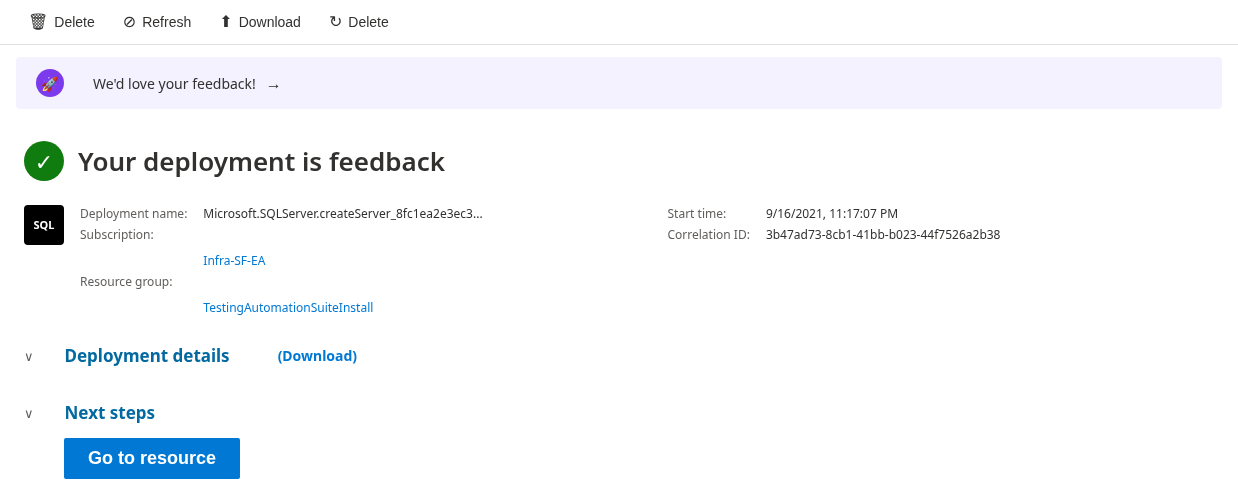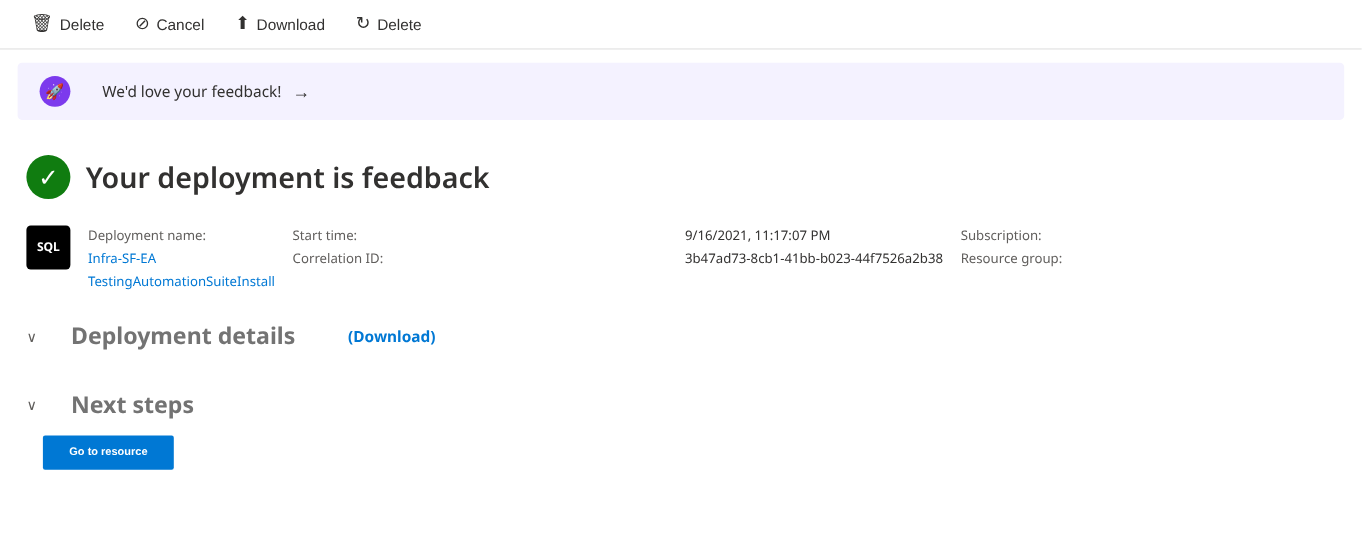--- a/index.html
+++ b/index.html
@@ -132,39 +132,40 @@
       color: #605e5c;
       white-space: nowrap;
     }
     .detail-value {
       color: #323130;
     }
     .detail-link {
       color: #0078d4;
       text-decoration: none;
       cursor: pointer;
+      margin-top: 26px;
     }
 
     
     .section-header {
       display: flex;
       align-items: center;
       gap: 8px;
       margin-bottom: 14px;
       cursor: pointer;
       font-size: 15px;
     }
     .section-header .chevron {
       font-size: 13px;
       color: #605e5c;
     }
     .section-title {
       font-weight: 700;
-      font-size: 21px;
-      color: #737373;
+      font-size: 17px;
+      color: #0369a1;
       padding-left: 23px;
     }
     .section-link {
       color: #0078d4;
       font-size: 14px;
       font-weight: 700;
       text-decoration: none;
       cursor: pointer;
       margin-left: 40px;
     }
@@ -180,37 +181,37 @@
       margin-bottom: 20px;
     }
 
     
     .go-to-resource-btn {
       background: #0078d4;
       color: white;
       border: none;
       border-radius: 2px;
       padding: 10px 24px;
-      font-size: 10px;
+      font-size: 18px;
       font-weight: 600;
       cursor: pointer;
-      margin-left: 15px;
+      margin-left: 40px;
     }
   </style>
 </head>
 <body>
 
 <div class="toolbar">
   <button class="toolbar-btn">
     <span class="icon">🗑</span>
     <span>Delete</span>
   </button>
   <button class="toolbar-btn">
     <span class="icon">⊘</span>
-    <span>Cancel</span>
+    <span>Refresh</span>
   </button>
   <button class="toolbar-btn">
     <span class="icon">⬆</span>
     <span>Download</span>
   </button>
   <button class="toolbar-btn">
     <span class="icon">↻</span>
     <span>Delete</span>
   </button>
 </div>
@@ -227,20 +228,21 @@
     <div class="success-icon">✓</div>
     <h1 class="success-title">Your deployment is feedback</h1>
   </div>
 
   <div class="deployment-info">
     <div class="sql-icon">
       <span>SQL</span>
     </div>
     <div class="deployment-details-grid">
       <span class="detail-label">Deployment name:</span>
+      <span class="detail-value">Microsoft.SQLServer.createServer_8fc1ea2e3ec3...</span>
       <span class="detail-label">Start time:</span>
       <span class="detail-value">9/16/2021, 11:17:07 PM</span>
 
       <span class="detail-label">Subscription:</span>
       <a class="detail-link">Infra-SF-EA</a>
       <span class="detail-label">Correlation ID:</span>
       <span class="detail-value">3b47ad73-8cb1-41bb-b023-44f7526a2b38</span>
 
       <span class="detail-label">Resource group:</span>
       <a class="detail-link">TestingAutomationSuiteInstall</a>

